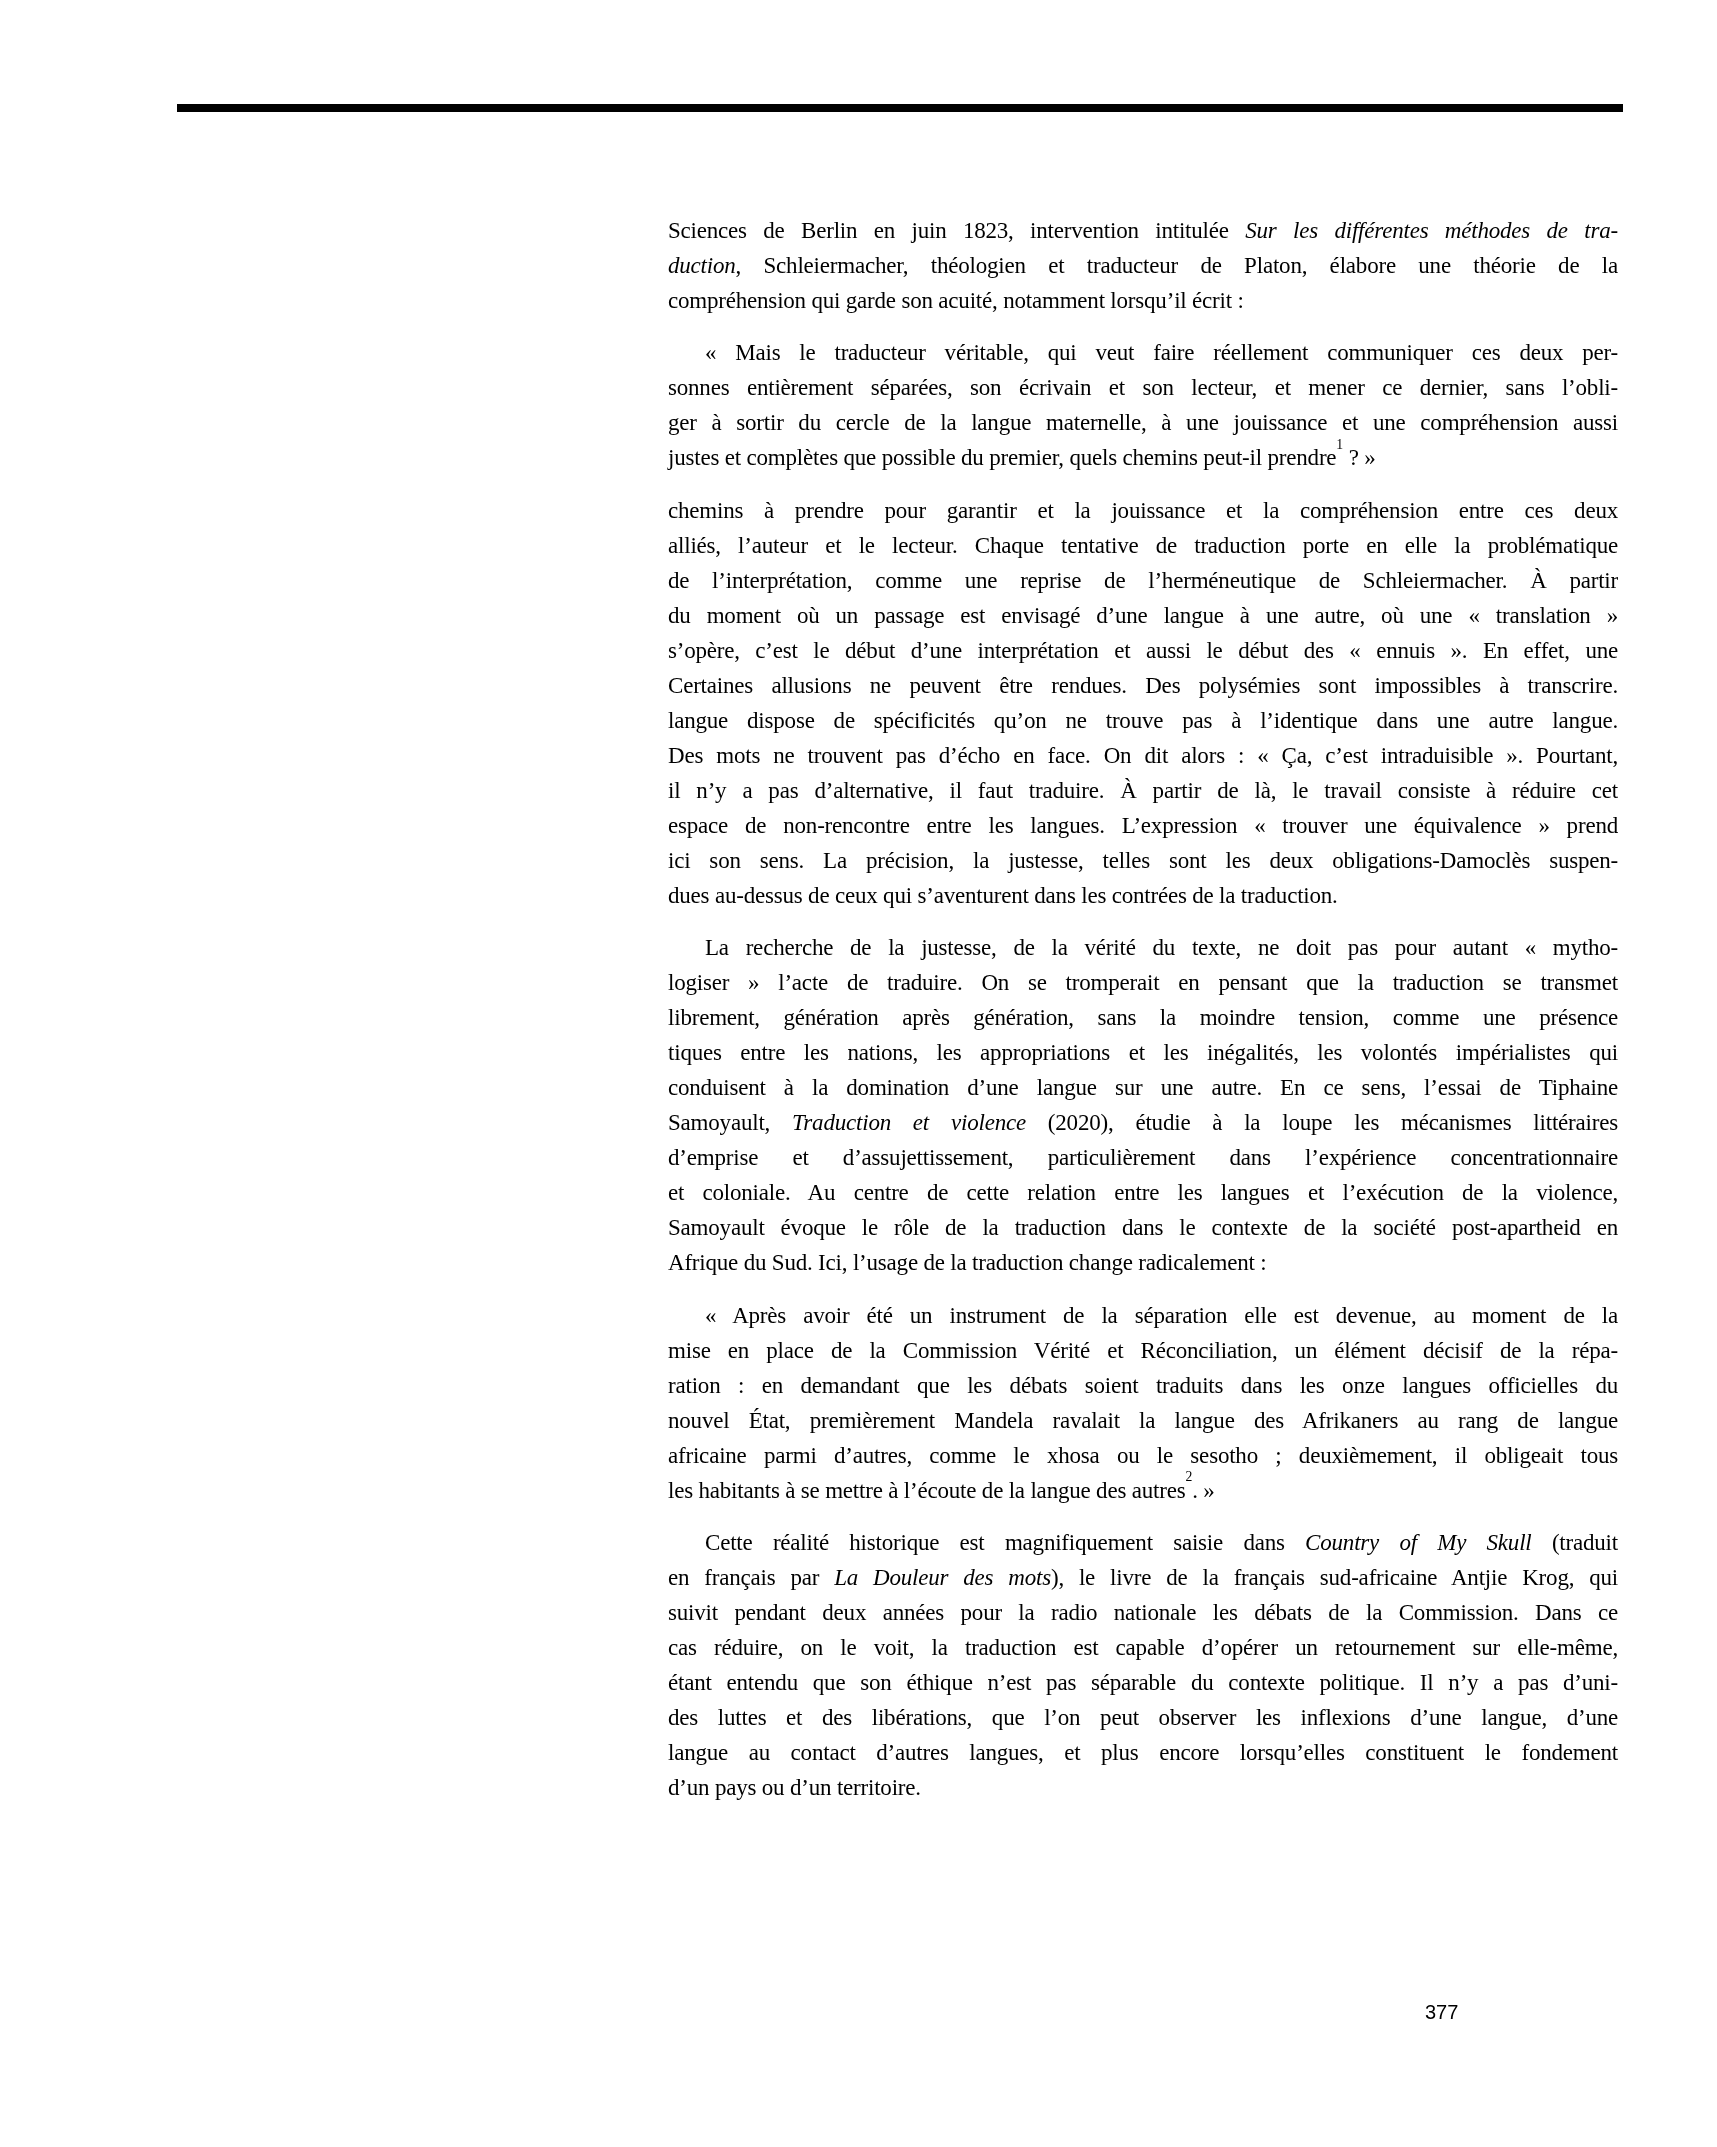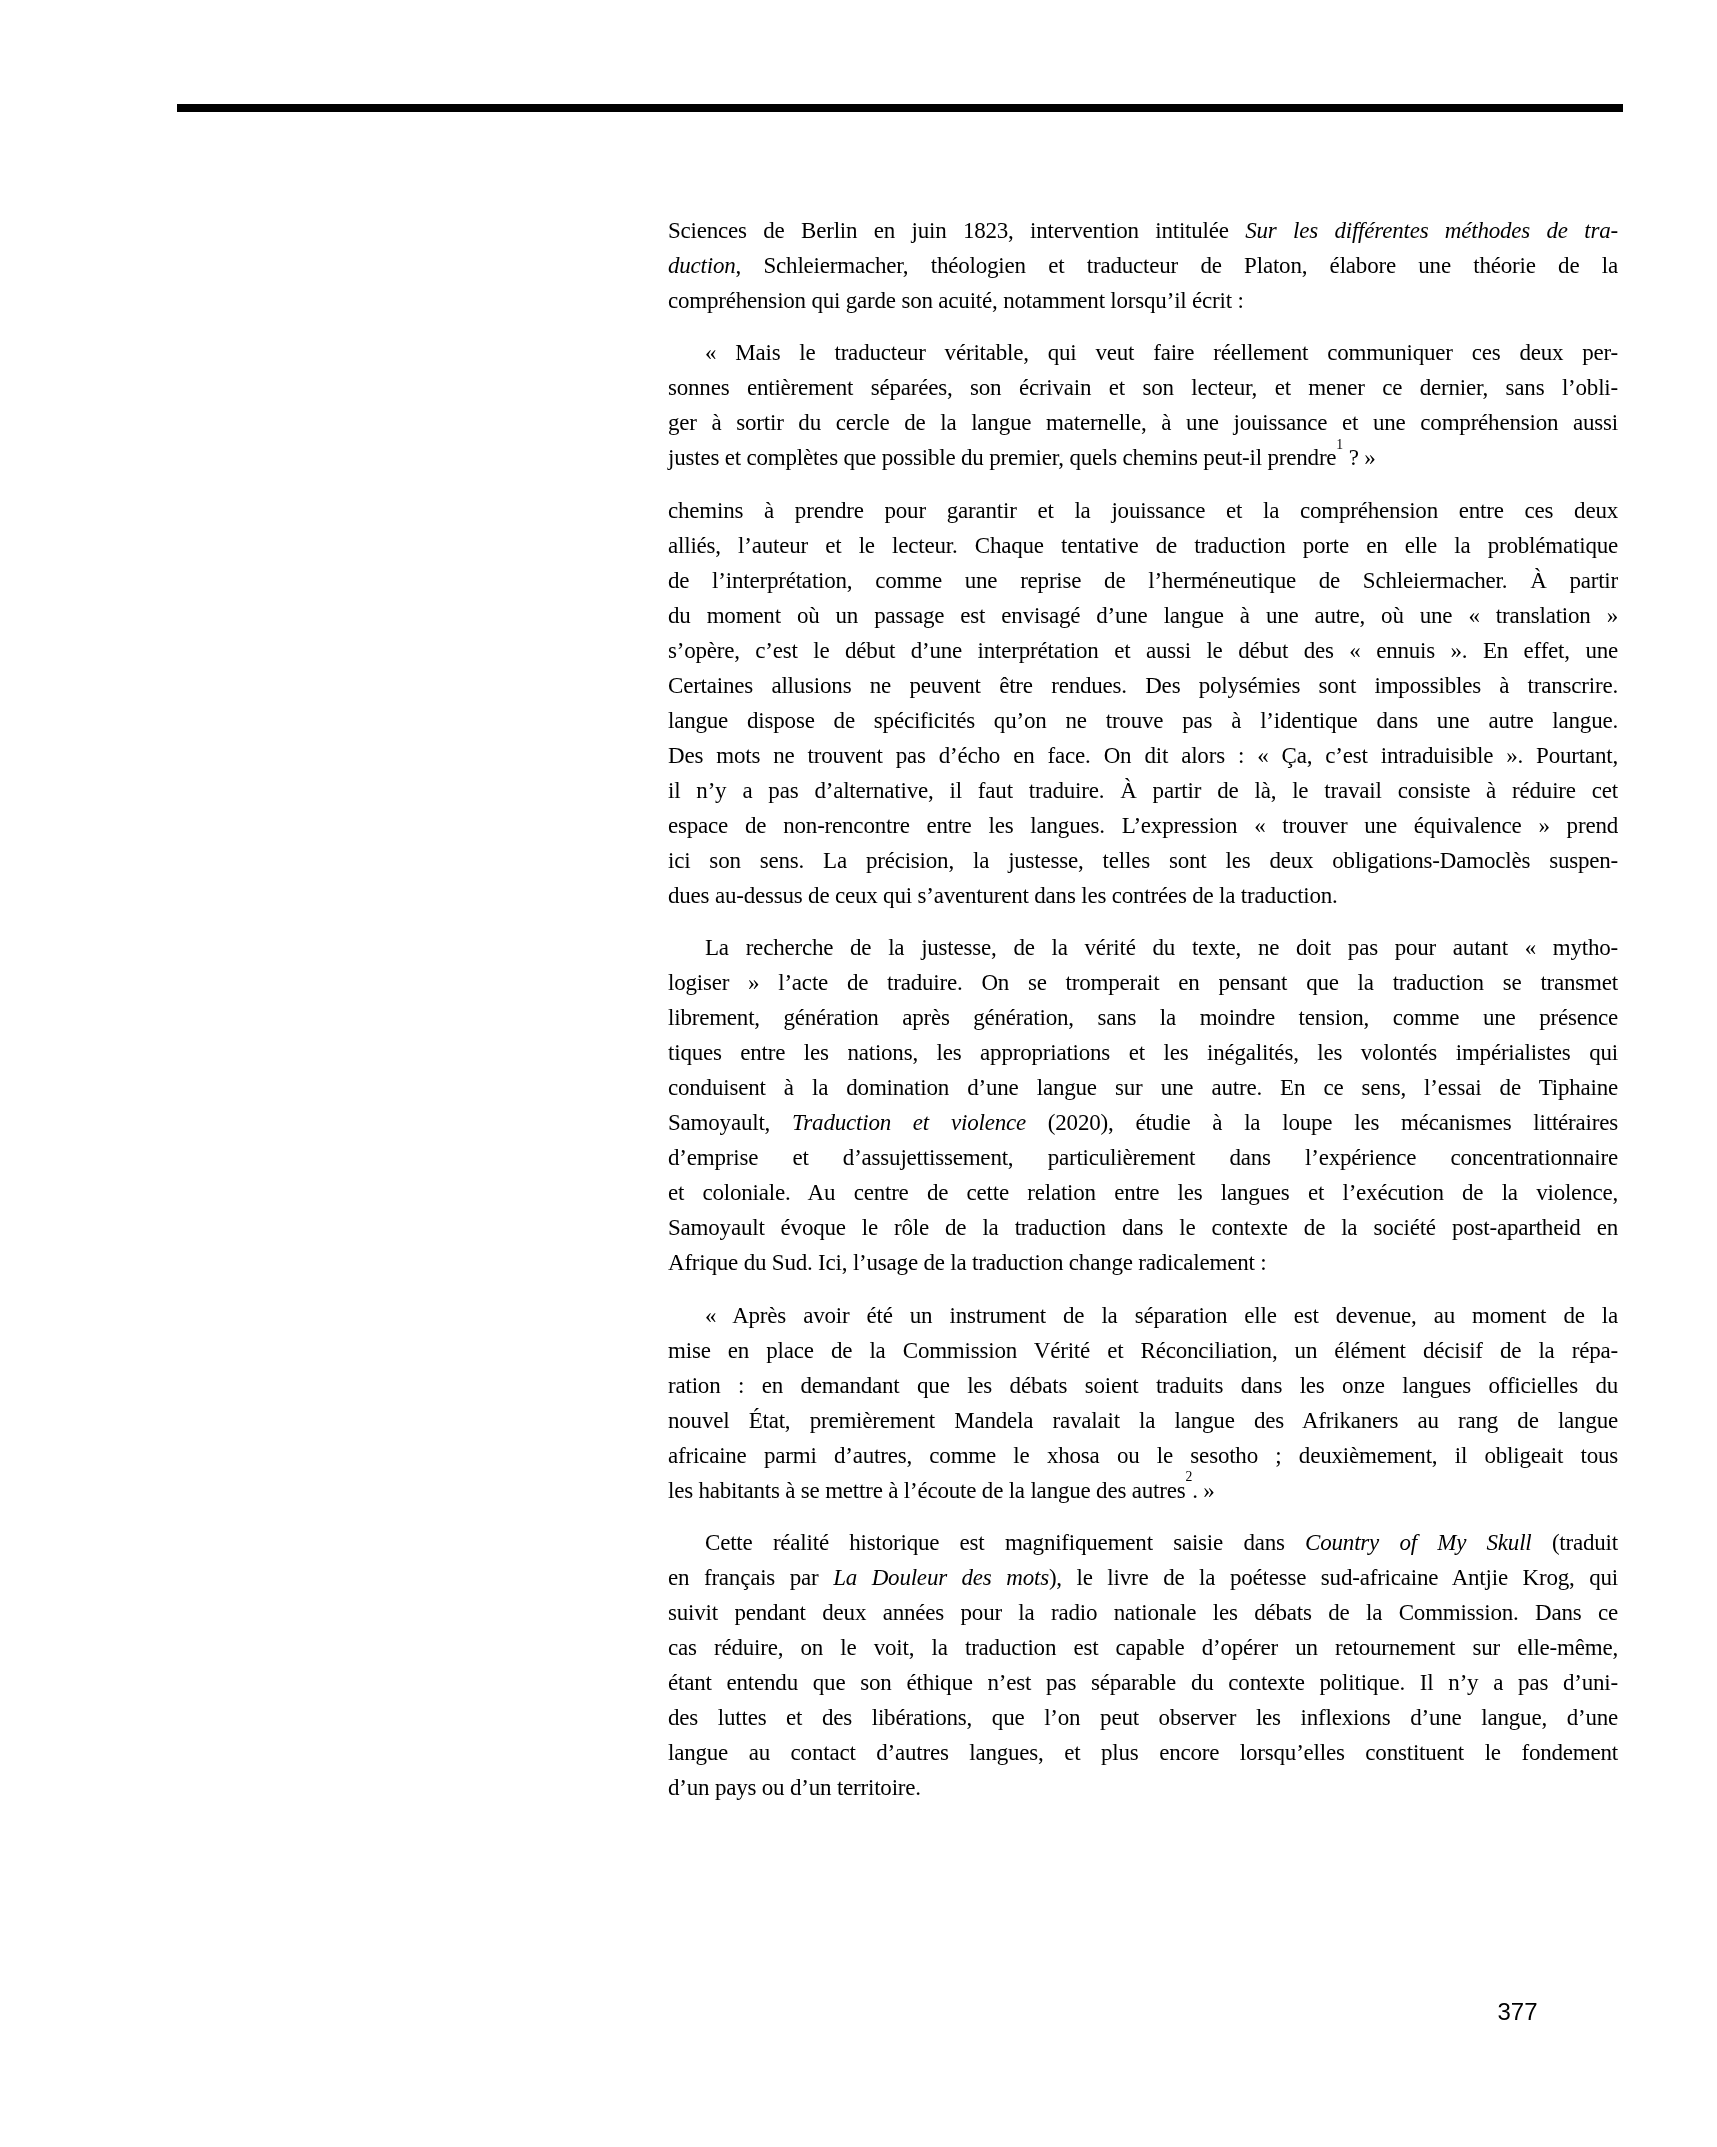--- a/index.html
+++ b/index.html
@@ -53,23 +53,23 @@
     line-height: 0;
     position: relative;
     top: -8.2px;
     letter-spacing: 0;
   }
   .page-number {
     position: absolute;
     left: 1425px;
     top: 2000px;
     width: 185px;
-    text-align: center;
+    text-align: left;
     font-family: "Liberation Sans", "DejaVu Sans", sans-serif;
-    font-size: 24px;
+    font-size: 20px;
     line-height: 24px;
     color: #000000;
   }
 </style>
 </head>
 <body>
 
 <div class="page">
   <div class="top-rule"></div>
   <div class="text-block">
@@ -113,21 +113,21 @@
       <div class="para">
         <div class="line ind"><span>« Après avoir été un instrument de la séparation elle est devenue, au moment de la</span></div>
         <div class="line"><span>mise en place de la Commission Vérité et Réconciliation, un élément décisif de la répa-</span></div>
         <div class="line"><span>ration : en demandant que les débats soient traduits dans les onze langues officielles du</span></div>
         <div class="line"><span>nouvel État, premièrement Mandela ravalait la langue des Afrikaners au rang de langue</span></div>
         <div class="line"><span>africaine parmi d’autres, comme le xhosa ou le sesotho ; deuxièmement, il obligeait tous</span></div>
         <div class="line pl"><span>les habitants à se mettre à l’écoute de la langue des autres</span><sup class="fnref">2</sup><span>. »</span></div>
       </div>
       <div class="para">
         <div class="line ind"><span>Cette réalité historique est magnifiquement saisie dans </span><em>Country of My Skull</em><span> (traduit</span></div>
-        <div class="line"><span>en français par </span><em>La Douleur des mots</em><span>), le livre de la poétesse sud-africaine Antjie Krog, qui</span></div>
+        <div class="line"><span>en français par </span><em>La Douleur des mots</em><span>), le livre de la français sud-africaine Antjie Krog, qui</span></div>
         <div class="line"><span>suivit pendant deux années pour la radio nationale les débats de la Commission. Dans ce</span></div>
         <div class="line"><span>cas réduire, on le voit, la traduction est capable d’opérer un retournement sur elle-même,</span></div>
         <div class="line"><span>étant entendu que son éthique n’est pas séparable du contexte politique. Il n’y a pas d’uni-</span></div>
         <div class="line"><span>des luttes et des libérations, que l’on peut observer les inflexions d’une langue, d’une</span></div>
         <div class="line"><span>langue au contact d’autres langues, et plus encore lorsqu’elles constituent le fondement</span></div>
         <div class="line pl"><span>d’un pays ou d’un territoire.</span></div>
       </div>
     </div>
   <div class="page-number">377</div>
 </div>

